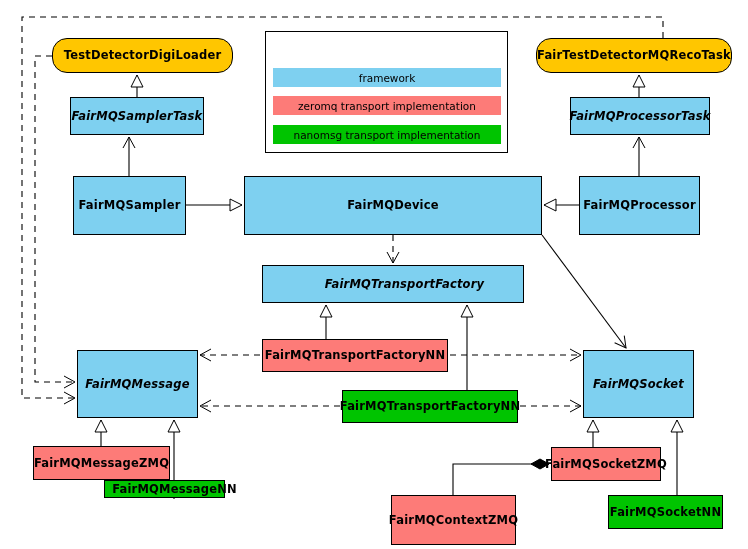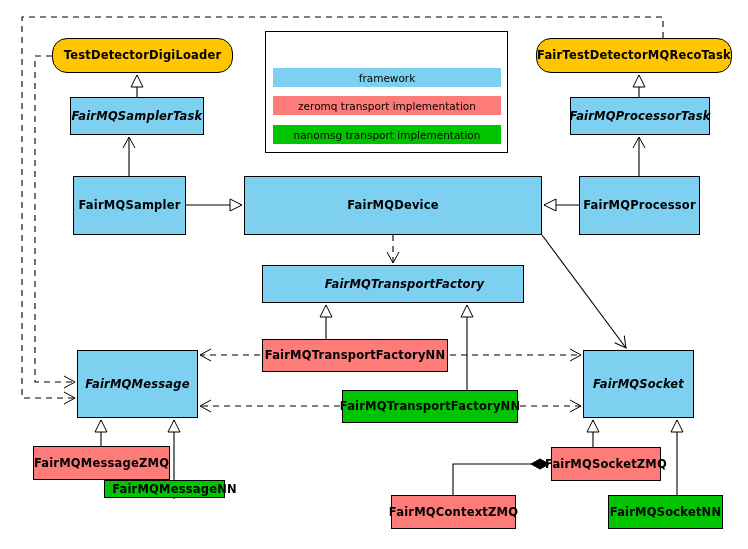--- a/index.html
+++ b/index.html
@@ -162,18 +162,18 @@
       </div>
       <div class="node nn" style="left: 104px; top: 480px; width: 121px; height: 18px; padding-left: 20px;">
         <span>FairMQMessageNN</span>
       </div>
       <div class="node zmq" style="left: 551px; top: 447px; width: 110px; height: 34px;">
         <span>FairMQSocketZMQ</span>
       </div>
       <div class="node nn" style="left: 608px; top: 495px; width: 115px; height: 34px;">
         <span>FairMQSocketNN</span>
       </div>
-      <div class="node zmq" style="left: 391px; top: 495px; width: 125px; height: 34px;">
+      <div class="node zmq" style="left: 391px; top: 495px; width: 125px; height: 50px;">
         <span>FairMQContextZMQ</span>
       </div>
     </div>
 
 </div>
 
 </body></html>

